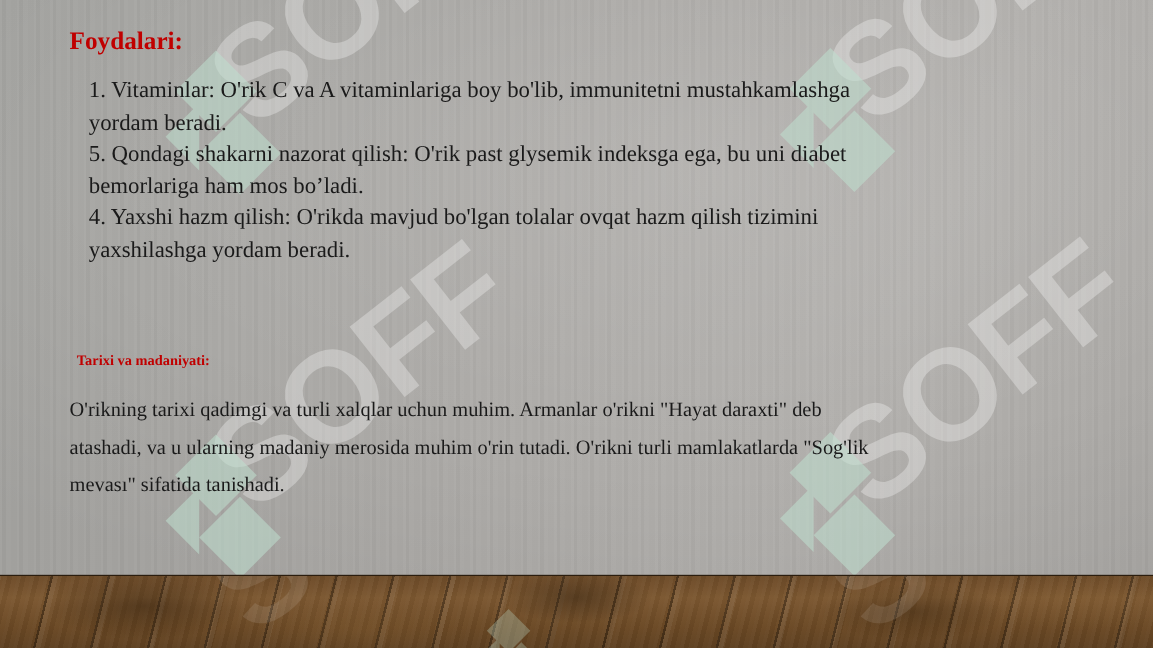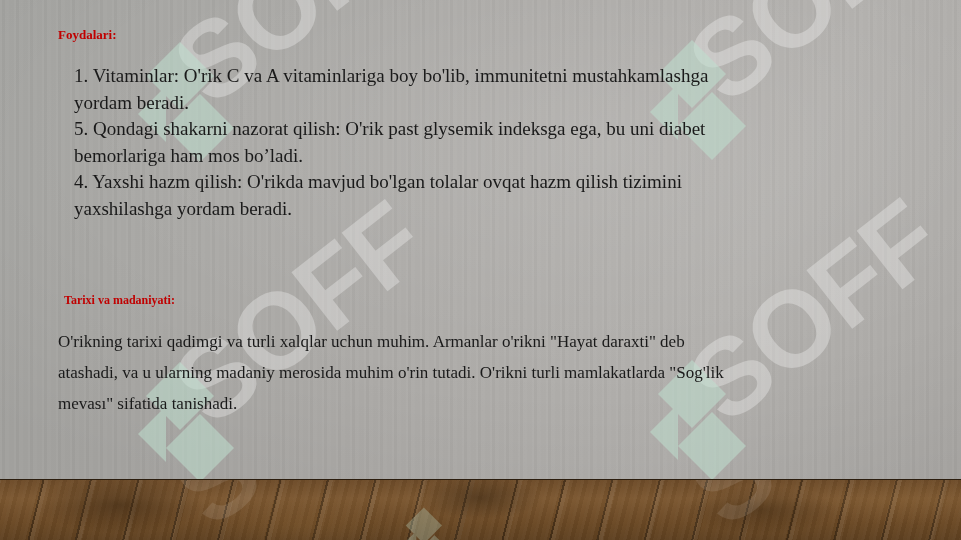--- a/index.html
+++ b/index.html
@@ -78,21 +78,21 @@
   
   .content {
     position: absolute;
     left: 58px;
     top: 22px;
     width: 690px;
   }
   .heading {
     color: #c00000;
     font-weight: bold;
-    font-size: 13px;
+    font-size: 21px;
     line-height: 25px;
     margin: 0;
   }
   .benefits-list {
     margin: 16px;
     font-size: 19px;
     line-height: 26.5px;
     color: #1a1a1a;
   }
   .benefits-list .bline {

